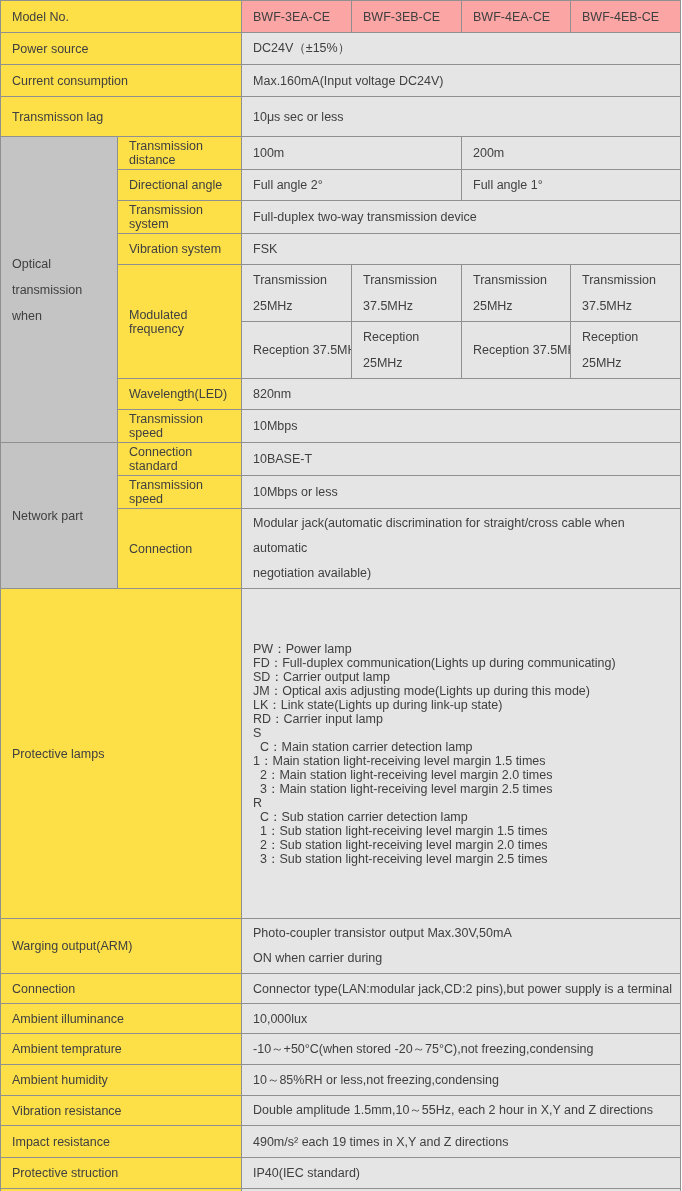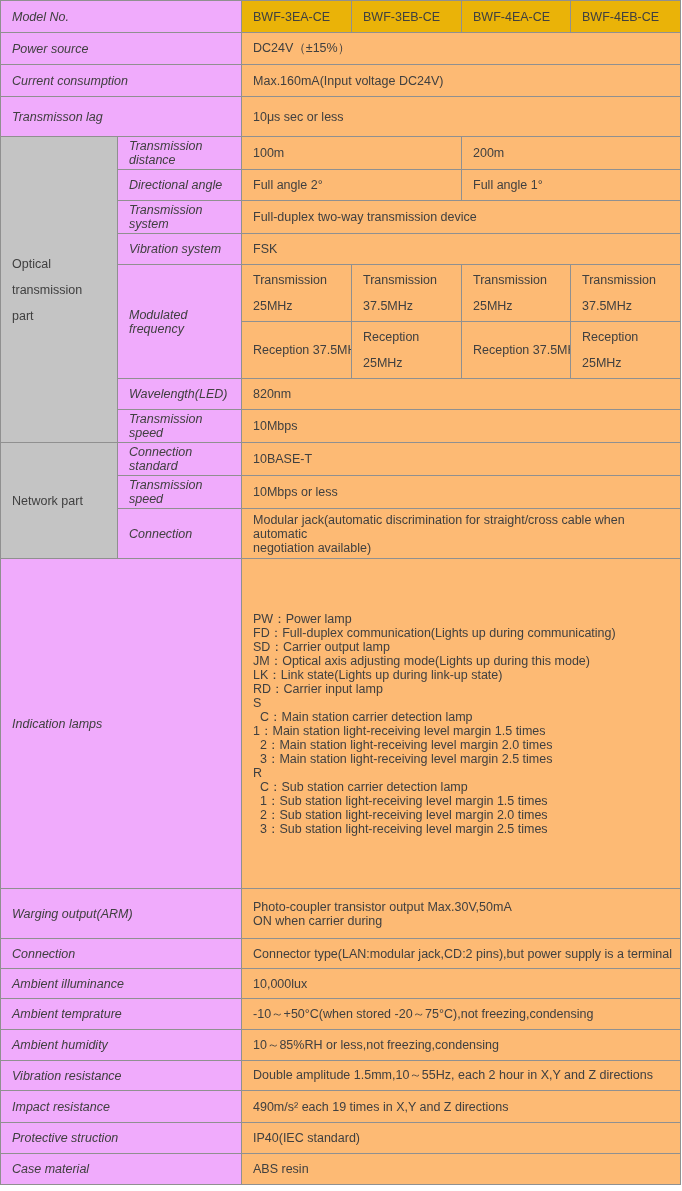--- a/index.html
+++ b/index.html
@@ -13,27 +13,27 @@
   table.spec td{
     border:1px solid #909090;
     font-size:12.5px;
     color:#404040;
     padding:2px 8px 2px 11px;
     vertical-align:middle;
     overflow:hidden;
     font-weight:normal;
     text-align:left;
   }
-  td.lbl{background:#f0abfc;font-style:italic;}
-  td.hdr{background:#eab308;text-align:center;padding:2px 4px;}
+  td.lbl{background:#fde047;}
+  td.hdr{background:#fca5a5;text-align:center;padding:2px 4px;}
   td.grp{background:#c4c4c4;text-align:center;padding:2px 4px;line-height:26px;white-space:pre-line;}
-  td.val{background:#fdba74;}
+  td.val{background:#e5e5e5;}
   td.pre{white-space:pre-wrap;}
   td.freq{white-space:pre;line-height:26px;font-size:12px;padding:2px 2px 2px 8px;}
-  td.two{line-height:14px;}
+  td.two{line-height:25px;}
   td.lamps{line-height:14px;padding:0 8px 0 11px;}
 </style>
 </head>
 <body>
 
 <table class="spec">
   <colgroup>
     <col style="width:117px">
       <col style="width:124px">
     <col style="width:110px">
@@ -61,21 +61,21 @@
     <td class="val" colspan="4">Max.160mA(Input voltage DC24V)</td>
   </tr>
 
   <tr style="height:40px">
     <td class="lbl" colspan="2">Transmisson lag</td>
     <td class="val" colspan="4">10μs sec or less</td>
   </tr>
 
   <tr style="height:32px">
     <td class="grp" rowspan="8">Optical transmission
-part</td>
+when</td>
     <td class="lbl">Transmission distance</td>
     <td class="val" colspan="2">100m</td>
     <td class="val" colspan="2">200m</td>
   </tr>
   <tr style="height:31px">
     <td class="lbl">Directional angle</td>
     <td class="val" colspan="2">Full angle 2°</td>
     <td class="val" colspan="2">Full angle 1°</td>
   </tr>
   <tr style="height:31px">
@@ -123,21 +123,21 @@
     <td class="lbl">Transmission speed</td>
     <td class="val" colspan="4">10Mbps or less</td>
   </tr>
   <tr style="height:50px">
     <td class="lbl">Connection</td>
     <td class="val pre two" colspan="4">Modular jack(automatic discrimination for straight/cross cable when automatic
 negotiation available)</td>
   </tr>
 
   <tr style="height:330px">
-    <td class="lbl" colspan="2">Indication lamps</td>
+    <td class="lbl" colspan="2">Protective lamps</td>
     <td class="val pre lamps" colspan="4">PW：Power lamp
 FD：Full-duplex communication(Lights up during communicating)
 SD：Carrier output lamp
 JM：Optical axis adjusting mode(Lights up during this mode)
 LK：Link state(Lights up during link-up state)
 RD：Carrier input lamp
 S
   C：Main station carrier detection lamp
 1：Main station light-receiving level margin 1.5 times
   2：Main station light-receiving level margin 2.0 times

